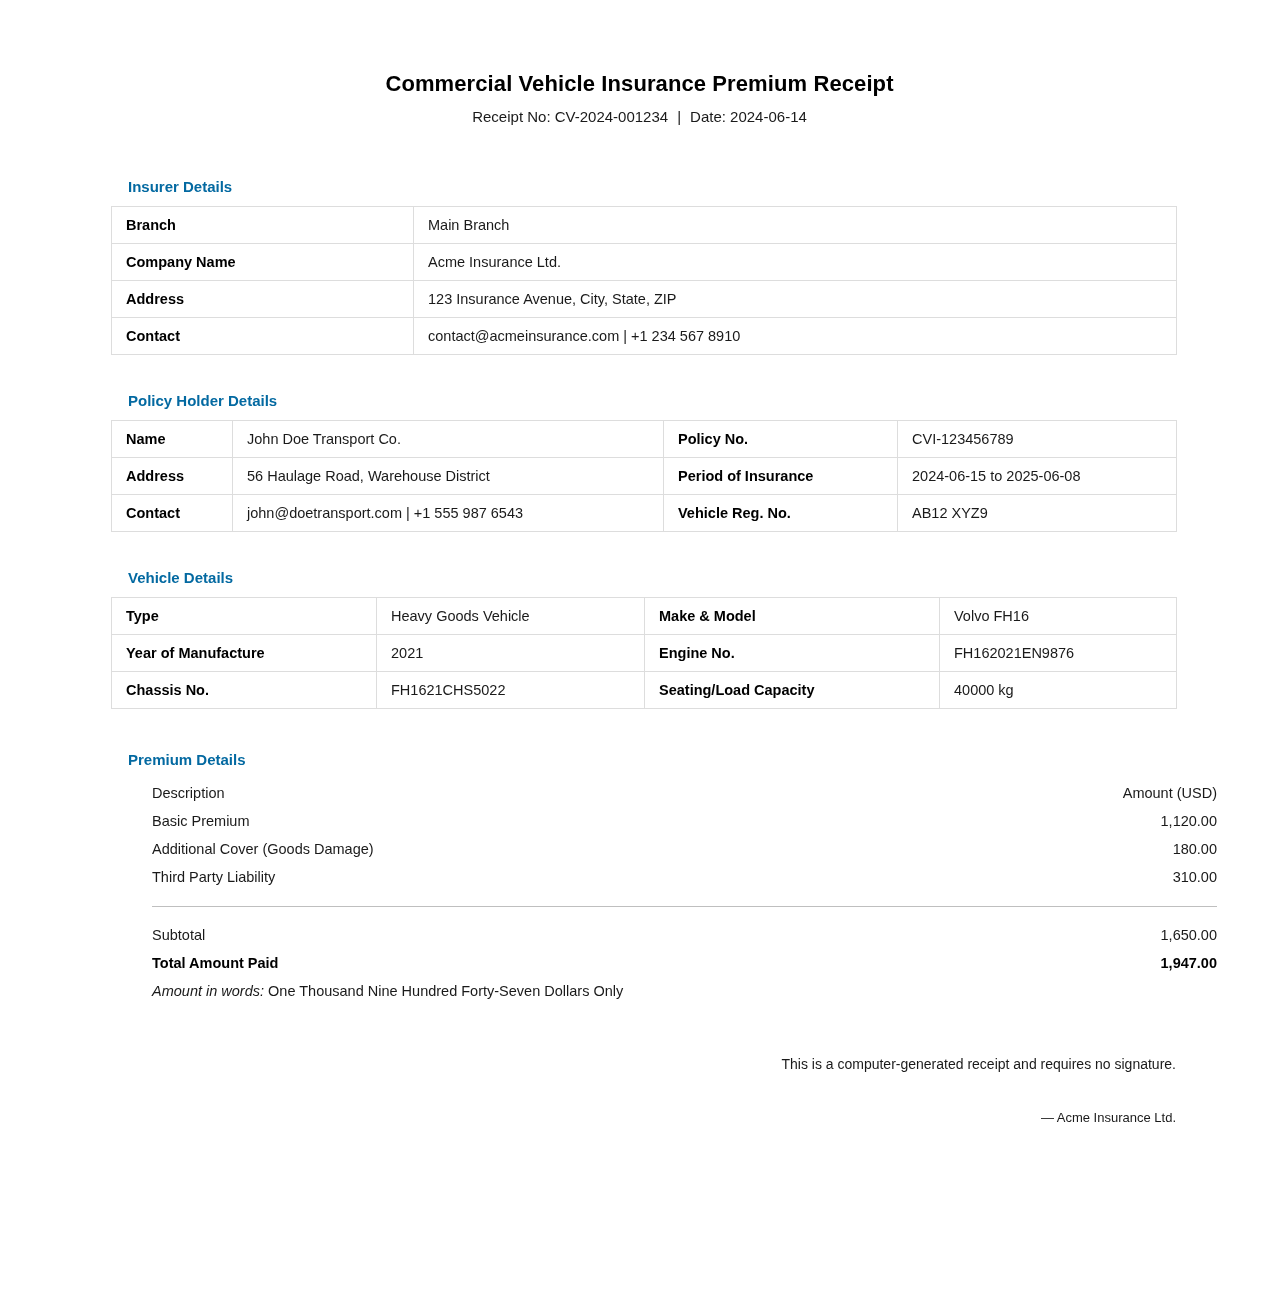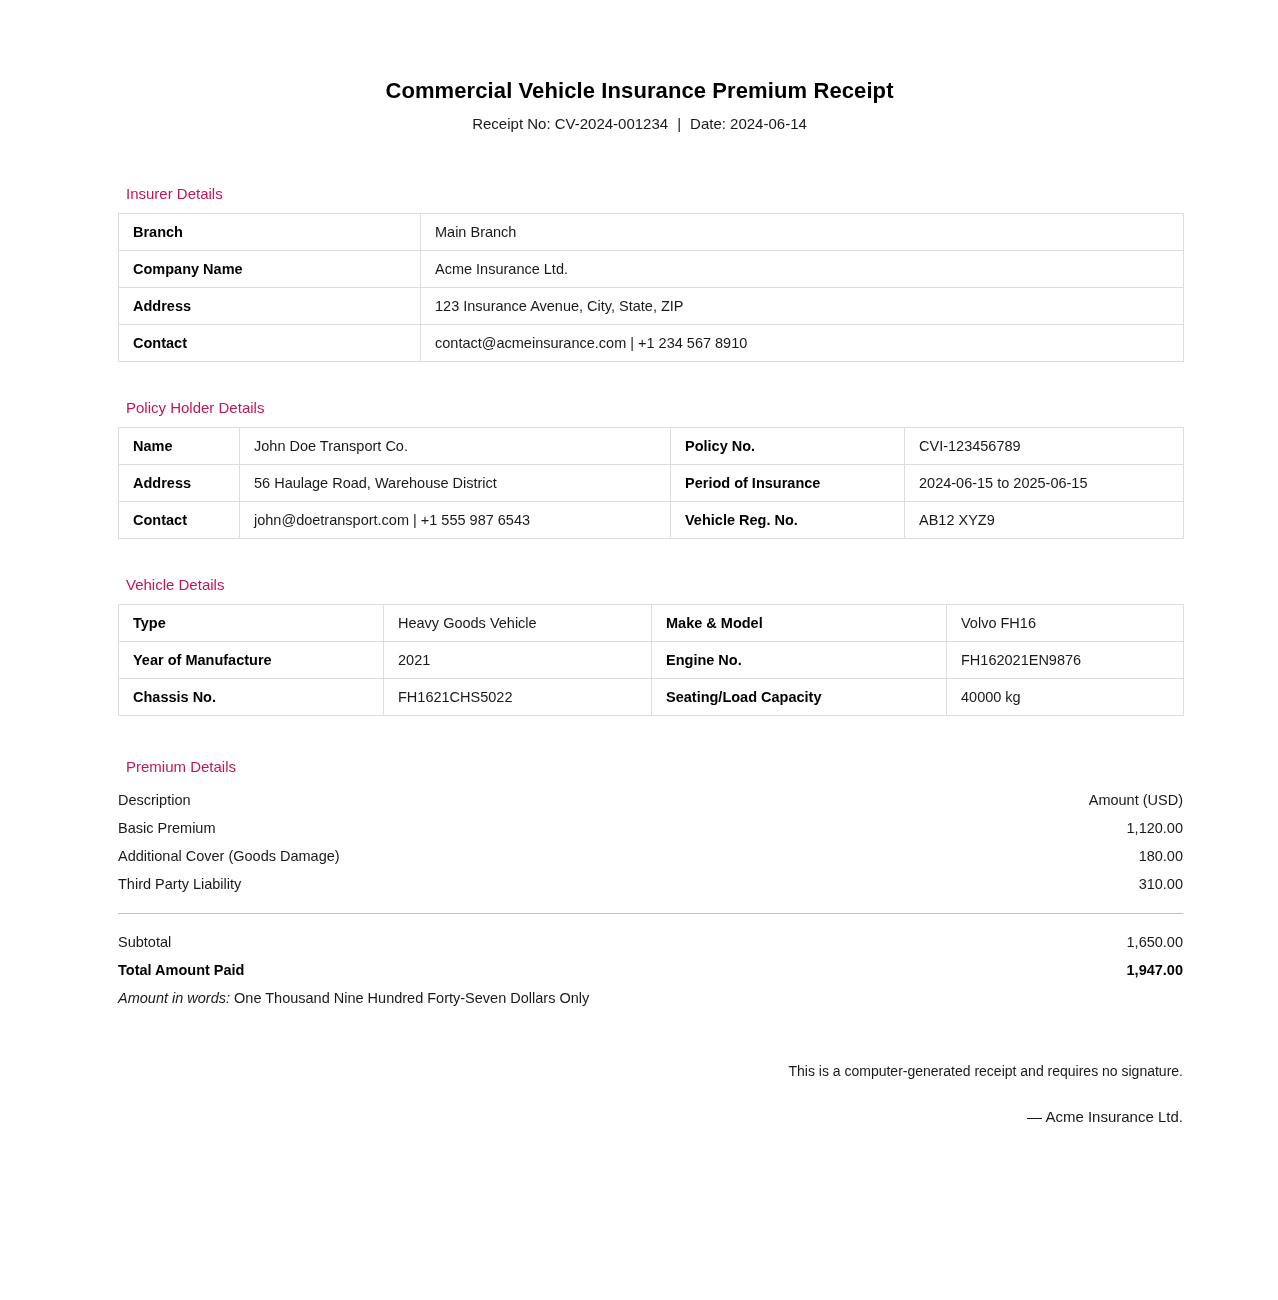--- a/index.html
+++ b/index.html
@@ -11,21 +11,21 @@
     width: 1278px;
     height: 1300px;
     font-family: "Liberation Sans", sans-serif;
     color: #1a1a1a;
     -webkit-font-smoothing: antialiased;
   }
   .page {
     width: 1278px;
     height: 1300px;
     box-sizing: border-box;
-    padding: 11px;
+    padding: 4px;
     position: relative;
   }
   .inner {
     padding-left: 107px;
     padding-right: 106px;
     padding-top: 66px;
   }
 
   
   .doc-title {
@@ -46,23 +46,23 @@
     color: #1a1a1a;
   }
   .doc-subtitle .sep {
     display: inline-block;
     padding: 0 9px;
   }
 
   
   .section-heading {
     font-size: 15px;
-    font-weight: normal;
-    color: #be185d;
-    margin: 0 0 10px 8px;
+    font-weight: bold;
+    color: #0369a1;
+    margin: 0 0 10px 17px;
     line-height: 19px;
   }
   .sec-insurer { margin-top: 50px; }
   .sec-holder  { margin-top: 36px; }
   .sec-vehicle { margin-top: 36px; }
   .sec-premium { margin-top: 41px; }
 
   
   table.kv {
     width: 1065px;
@@ -98,20 +98,21 @@
   
   table.vehicle col.c1 { width: 265px; }
   table.vehicle col.c2 { width: 268px; }
   table.vehicle col.c3 { width: 295px; }
   table.vehicle col.c4 { width: 237px; }
 
   
   .premium-rows {
     width: 1065px;
     font-size: 14.5px;
+    margin-left: 41px;
   }
   .prow {
     display: flex;
     justify-content: space-between;
     align-items: baseline;
     line-height: 28px;
     color: #1a1a1a;
   }
   .prow .desc { text-align: left; }
   .prow .amt  { text-align: right; }
@@ -139,23 +140,23 @@
     width: 1065px;
     text-align: right;
     font-size: 14px;
     color: #1a1a1a;
     margin-top: 49px;
     line-height: 20px;
   }
   .footer-sign {
     width: 1065px;
     text-align: right;
-    font-size: 15px;
-    color: #1a1a1a;
-    margin-top: 26px;
+    font-size: 13px;
+    color: #1a1a1a;
+    margin-top: 34px;
     line-height: 20px;
   }
 </style>
 </head>
 <body>
 
 <div class="page">
   <div class="inner">
 
     <h1 class="doc-title">Commercial Vehicle Insurance Premium Receipt</h1>
@@ -201,21 +202,21 @@
         <tr>
           <td class="k">Name</td>
           <td>John Doe Transport Co.</td>
           <td class="k">Policy No.</td>
           <td>CVI-123456789</td>
         </tr>
         <tr>
           <td class="k">Address</td>
           <td>56 Haulage Road, Warehouse District</td>
           <td class="k">Period of Insurance</td>
-          <td>2024-06-15 to 2025-06-15</td>
+          <td>2024-06-15 to 2025-06-08</td>
         </tr>
         <tr>
           <td class="k">Contact</td>
           <td>john@doetransport.com | +1 555 987 6543</td>
           <td class="k">Vehicle Reg. No.</td>
           <td>AB12 XYZ9</td>
         </tr>
       </tbody>
     </table>
 

